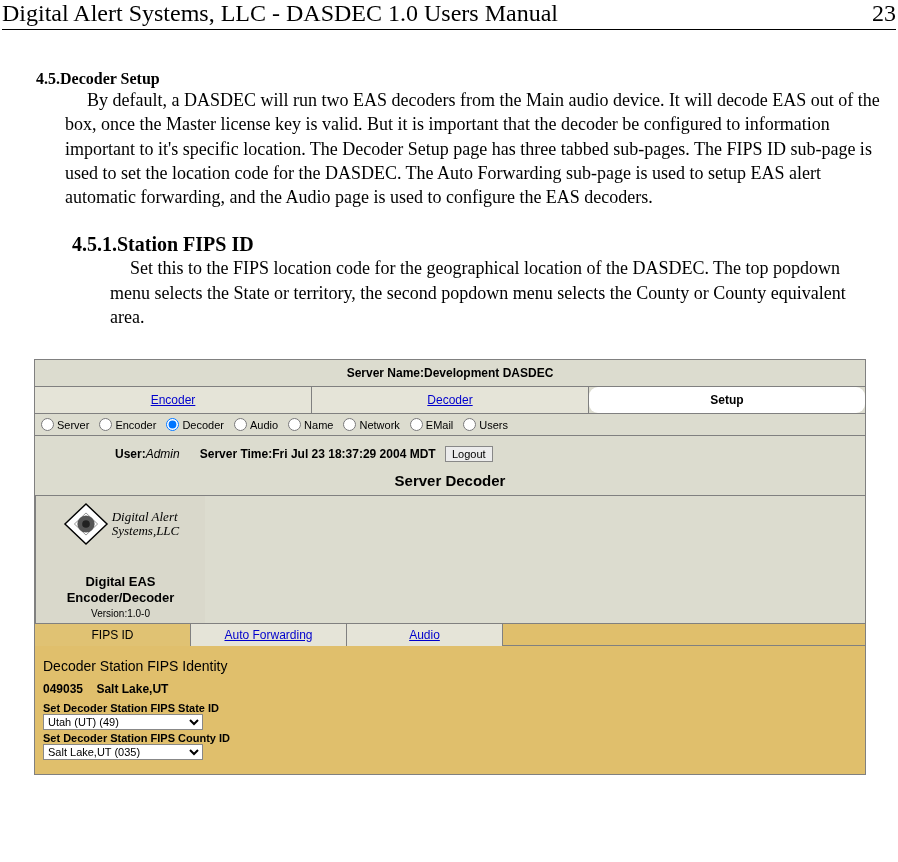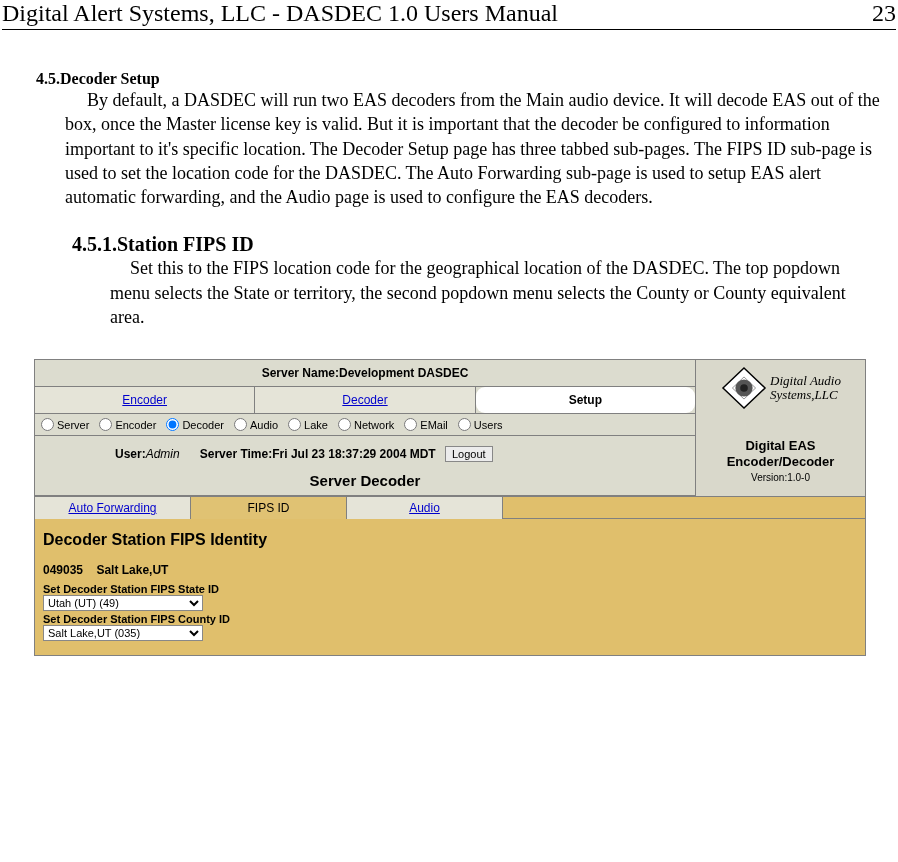--- a/index.html
+++ b/index.html
@@ -58,20 +58,21 @@
   .screenshot {
     width: 830px;
     margin-left: 32px;
     border: 1px solid #808080;
     font-family: Arial, Helvetica, sans-serif;
     font-size: 12px;
     background: #dcdccf;
   }
   .ss-top {
     display: flex;
+    flex-direction: column;
   }
   .ss-left {
     flex: 1;
   }
   .ss-right {
     width: 165px;
     border-left: 1px solid #808080;
     background: #d9d8cb;
     text-align: center;
     padding: 6px 2px 4px 2px;
@@ -190,23 +191,23 @@
   .sub-tab-filler {
     flex:1;
     border-bottom: 1px solid #808080;
     background: #e0bf6c;
   }
   .content-area {
     background: #e0bf6c;
     padding: 12px 8px 14px 8px;
   }
   .content-area .section-label {
-    font-weight: bold;
-    font-size: 16px;
-    margin-bottom: 14px;
+    font-weight: normal;
+    font-size: 14px;
+    margin-bottom: 8px;
   }
   .content-area .fips-line {
     font-weight: bold;
     font-size: 12px;
     margin-bottom: 6px;
   }
   .content-area .field-label {
     font-weight: bold;
     font-size: 11px;
     margin-top: 2px;
@@ -261,21 +262,21 @@
           <label class="radio-item">
               <input type="radio" name="sr" checked="" style="">
               <span>Decoder</span>
             </label>
           <label class="radio-item">
               <input type="radio" name="sr" style="">
               <span>Audio</span>
             </label>
           <label class="radio-item">
               <input type="radio" name="sr" style="">
-              <span>Lake</span>
+              <span>Name</span>
             </label>
           <label class="radio-item">
               <input type="radio" name="sr" style="">
               <span>Network</span>
             </label>
           <label class="radio-item">
               <input type="radio" name="sr" style="">
               <span>EMail</span>
             </label>
           <label class="radio-item">
@@ -293,35 +294,35 @@
       </div>
       <div class="ss-right">
         <div class="logo-row">
           <svg class="logo-svg" viewBox="0 0 50 46">
             <polygon points="25,2 47,23 25,44 3,23" fill="#fff" stroke="#000" stroke-width="1.5"></polygon>
             <polygon points="25,2 47,23 25,44 3,23" fill="none" stroke="#000" stroke-width="0.8" transform="translate(25,23) scale(0.55) translate(-25,-23)"></polygon>
             <circle cx="25" cy="23" r="9" fill="#555"></circle>
             <circle cx="25" cy="23" r="4" fill="#222"></circle>
           </svg>
           <div class="logo-text">
-            <div>Digital Audio</div>
+            <div>Digital Alert</div>
             <div>Systems,LLC</div>
           </div>
         </div>
         <div class="prod-name">
           <div>Digital EAS</div>
           <div>Encoder/Decoder</div>
         </div>
         <div class="version">Version:1.0-0</div>
       </div>
     </div>
 
     <div class="sub-tabs">
+      <div class="sub-tab active">FIPS ID</div>
       <div class="sub-tab">Auto Forwarding</div>
-      <div class="sub-tab active">FIPS ID</div>
       <div class="sub-tab">Audio</div>
       <div class="sub-tab-filler"></div>
     </div>
 
     <div class="content-area">
       <div class="section-label">Decoder Station FIPS Identity</div>
       <div class="fips-line">
         <span>049035</span>&nbsp;&nbsp;&nbsp;&nbsp;<span>Salt Lake,UT</span>
       </div>
       <div class="field-label">Set Decoder Station FIPS State ID</div>

